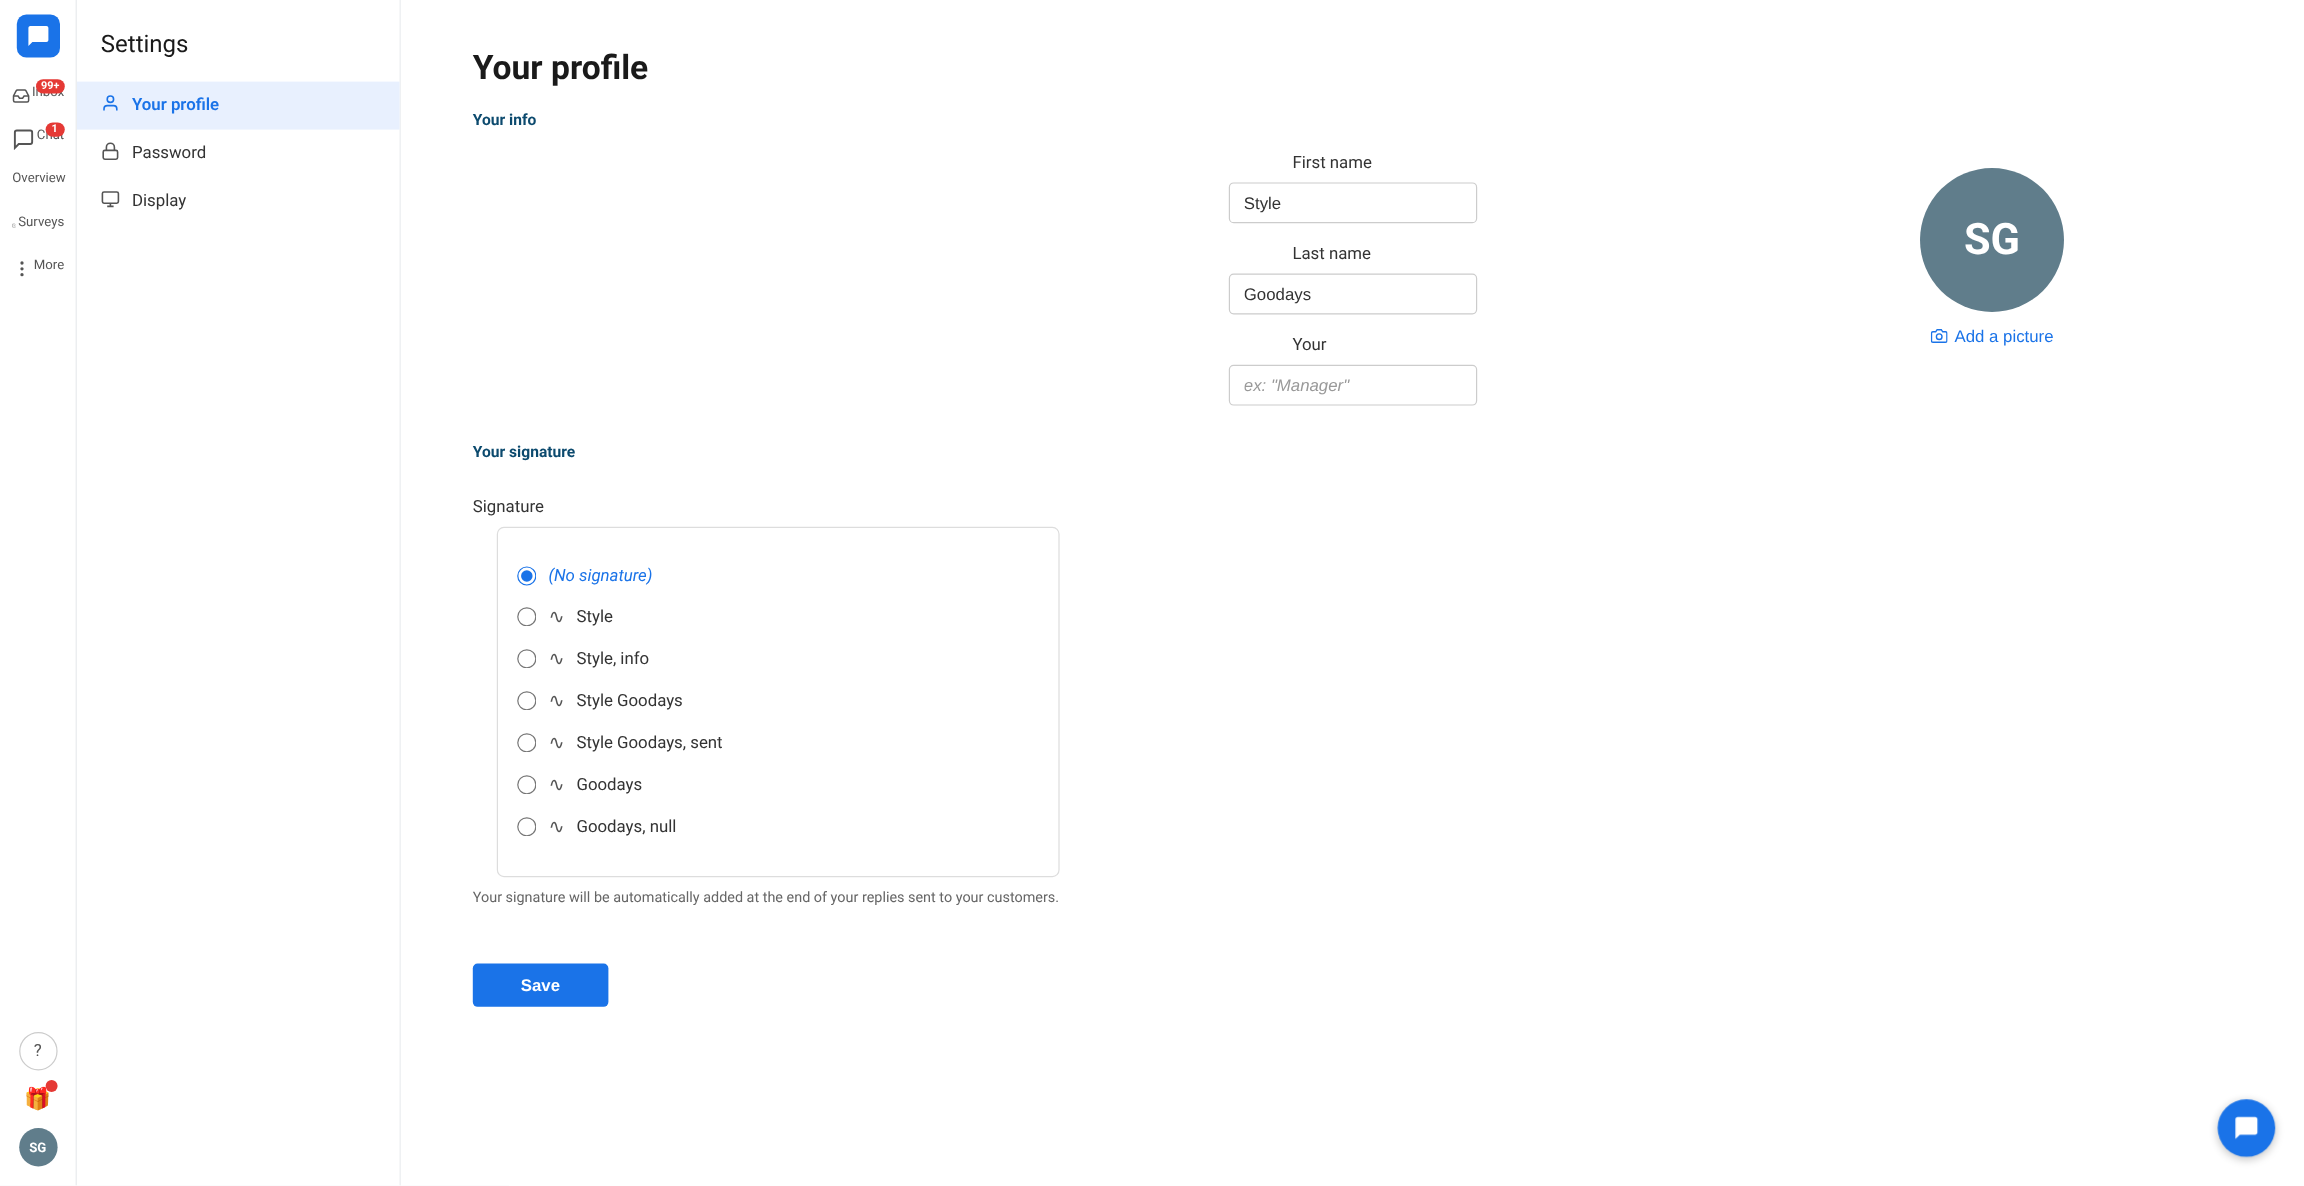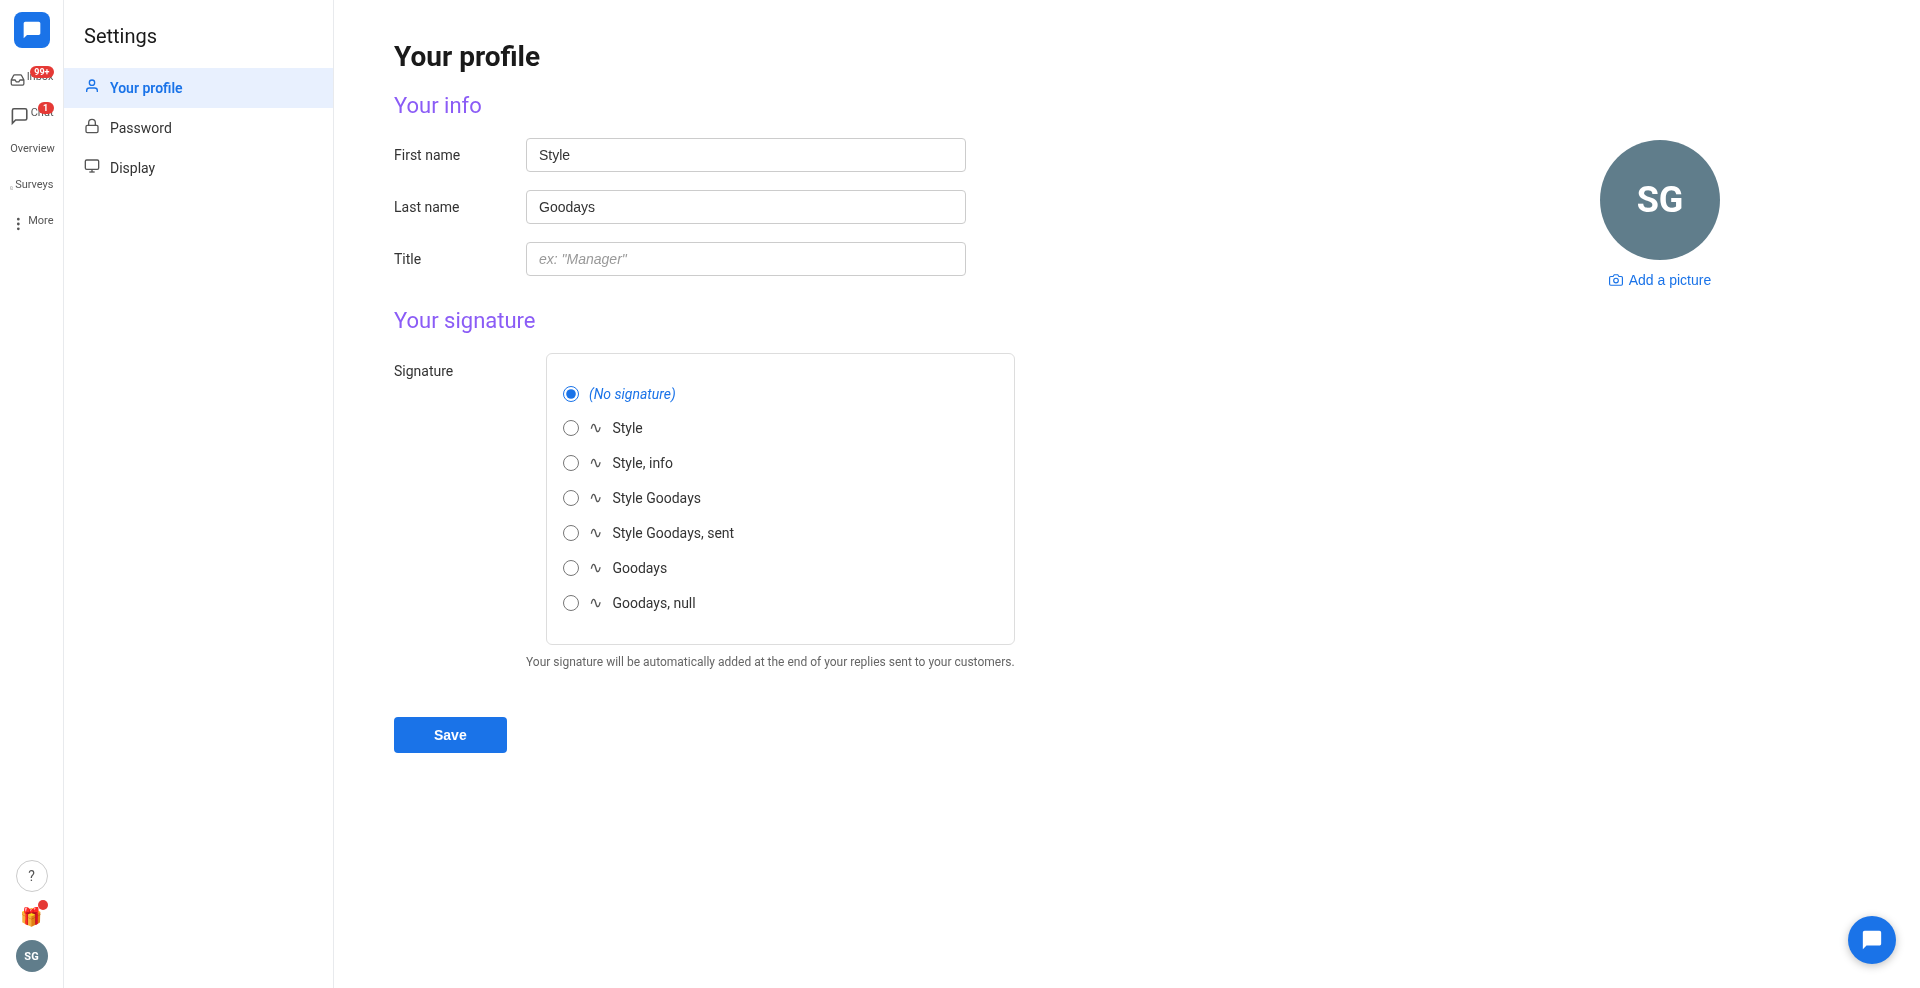--- a/index.html
+++ b/index.html
@@ -97,30 +97,31 @@
       font-weight: 700;
       color: #1a1a1a;
       margin-bottom: 20px;
     }
     .breadcrumb {
       font-size: 13px;
       color: #555;
       margin-bottom: 30px;
     }
     .section-title {
-      font-size: 22px;
-      font-weight: 400;
-      color: #8b5cf6;
+      font-size: 13px;
+      font-weight: 700;
+      color: #0c4a6e;
       margin-bottom: 20px;
     }
     .form-row {
       display: flex;
       align-items: center;
       margin-bottom: 18px;
-      gap: 32px;
+      gap: 8px;
+      flex-direction: column;
     }
     .form-label {
       font-size: 14px;
       color: #333;
       width: 100px;
       flex-shrink: 0;
     }
     .form-input {
       flex: 1;
       max-width: 440px;
@@ -407,21 +408,21 @@
       <label class="form-label">First name</label>
       <input class="form-input" type="text" value="Style" style="">
     </div>
 
     <div class="form-row">
       <label class="form-label">Last name</label>
       <input class="form-input" type="text" value="Goodays" style="">
     </div>
 
     <div class="form-row">
-      <label class="form-label">Title</label>
+      <label class="form-label">Your</label>
       <input class="form-input" type="text" placeholder="ex: &quot;Manager&quot;" style="">
     </div>
   </div>
 
   
   <div class="your-signature-section">
     <h2 class="section-title">Your signature</h2>
 
     <div class="form-row" style="align-items: flex-start;">
       <label class="form-label" style="padding-top: 10px;">Signature</label>

